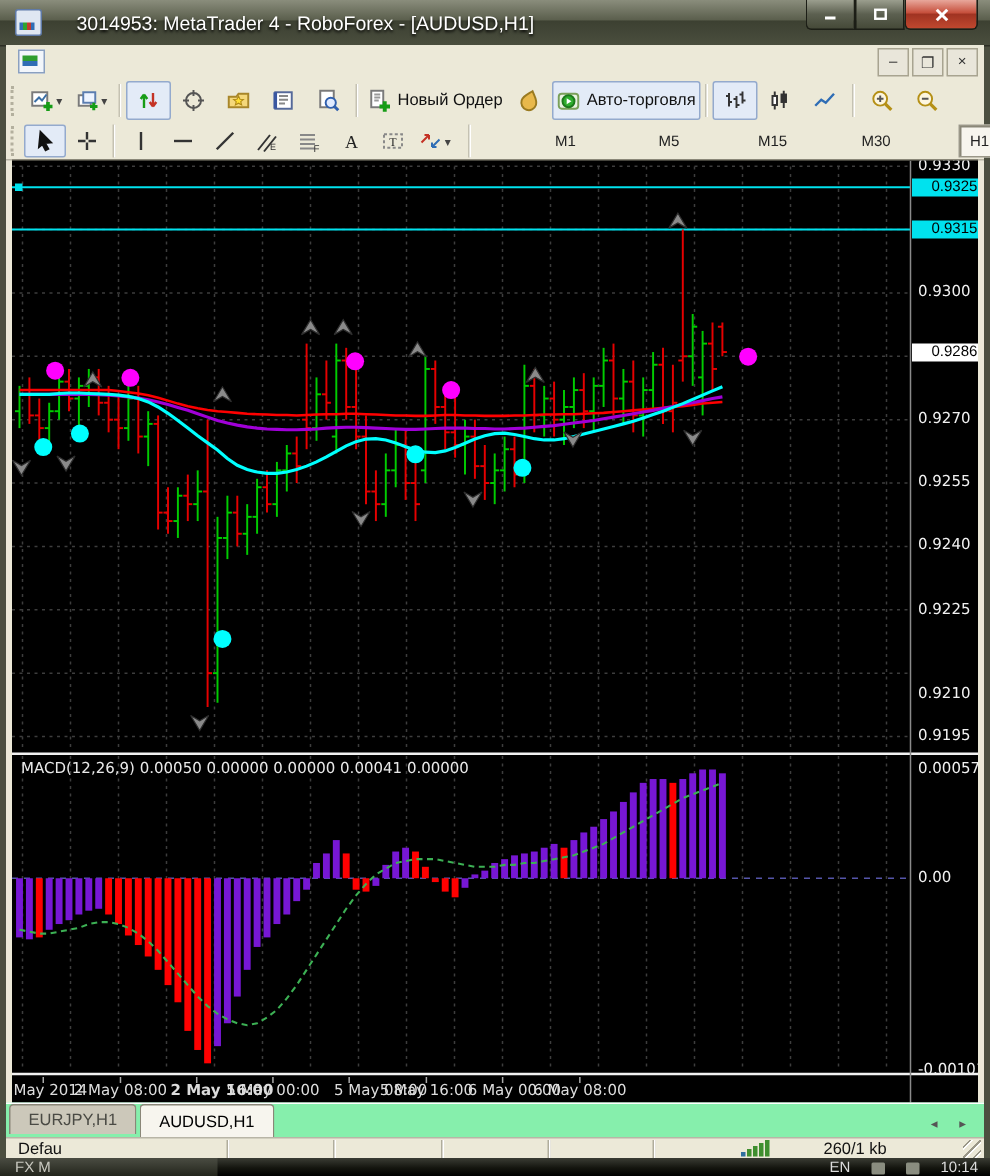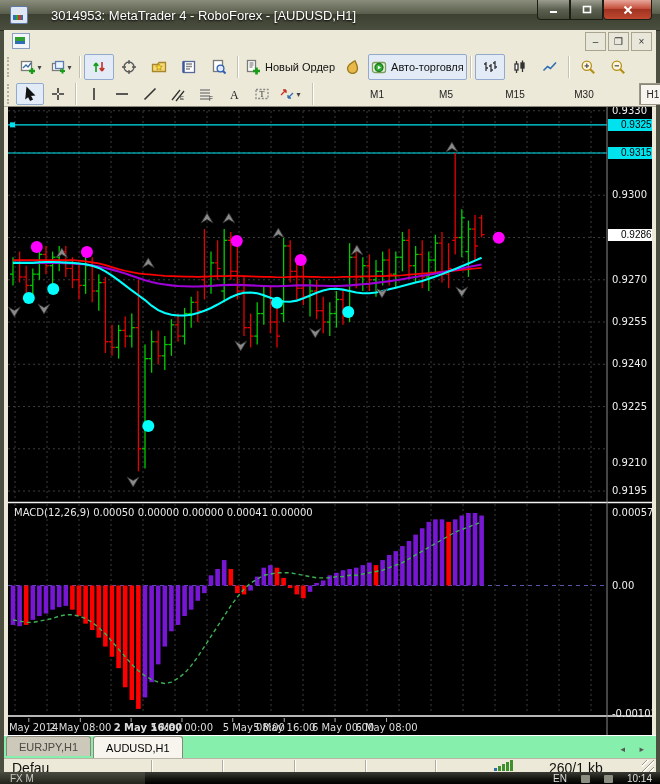--- a/index.html
+++ b/index.html
@@ -68,21 +68,21 @@
     font-family:"DejaVu Sans",sans-serif;top:615px;white-space:nowrap;}
   
   .tabbar{position:absolute;left:0;top:735px;width:652px;height:23px;background:#86efac;
     border-top:1px solid #fff;display:flex;align-items:flex-start;}
   .tab{height:19px;padding:0 12px;display:flex;align-items:center;font-size:11px;margin-left:2px;
     border:1px solid #8a8778;border-bottom:none;border-radius:3px 3px 0 0;background:#ccc8ba;color:#4a4a44;}
   .tab.active{background:#f7f5ee;color:#000;height:21px;}
   .tab-nav{position:absolute;right:6px;bottom:5px;color:#555;font-size:9px;letter-spacing:6px;}
   
   .statusbar{position:absolute;left:0;top:758px;width:652px;height:14px;background:#ECE9D8;
-    border-top:1px solid #b8b5a6;font-size:14px;color:#111;text-decoration:underline;}
+    border-top:1px solid #b8b5a6;font-size:11px;color:#111;text-decoration:underline;}
   .sb-text{position:absolute;left:8px;top:1px;}
   .sb-sep{position:absolute;top:1px;width:1px;height:12px;background:#b0ad9c;border-right:1px solid #fff;}
   .sb-traffic{position:absolute;left:545px;top:1px;}
   .sb-bars{position:absolute;left:490px;top:2px;display:flex;align-items:flex-end;gap:1px;height:10px;}
   .sb-bars i{display:block;width:3px;background:#3f8f2f;}
   .sb-grip{position:absolute;right:2px;bottom:1px;width:12px;height:12px;
     background:repeating-linear-gradient(135deg,transparent 0 3px,#9a9788 3px 4px,#fff 4px 5px);}
   
   .taskbar{position:absolute;left:0;top:772px;width:660px;height:12px;z-index:20;
     background:linear-gradient(#3a3c34,#14150f 55%,#000);color:#ddd;font-size:10px;overflow:hidden;}

